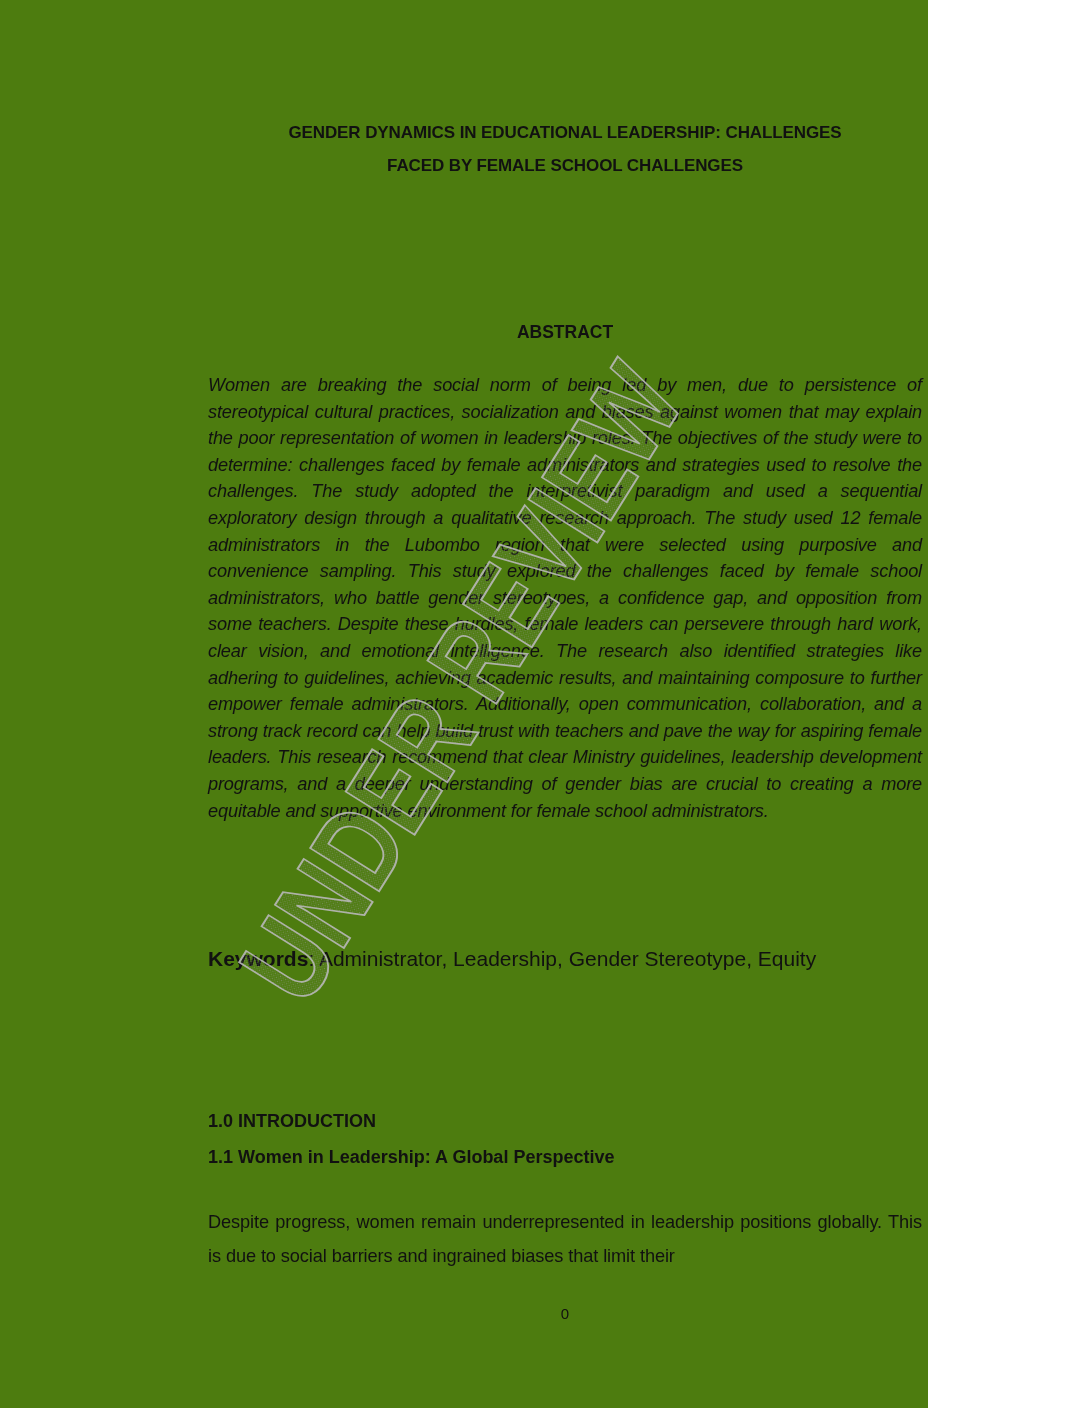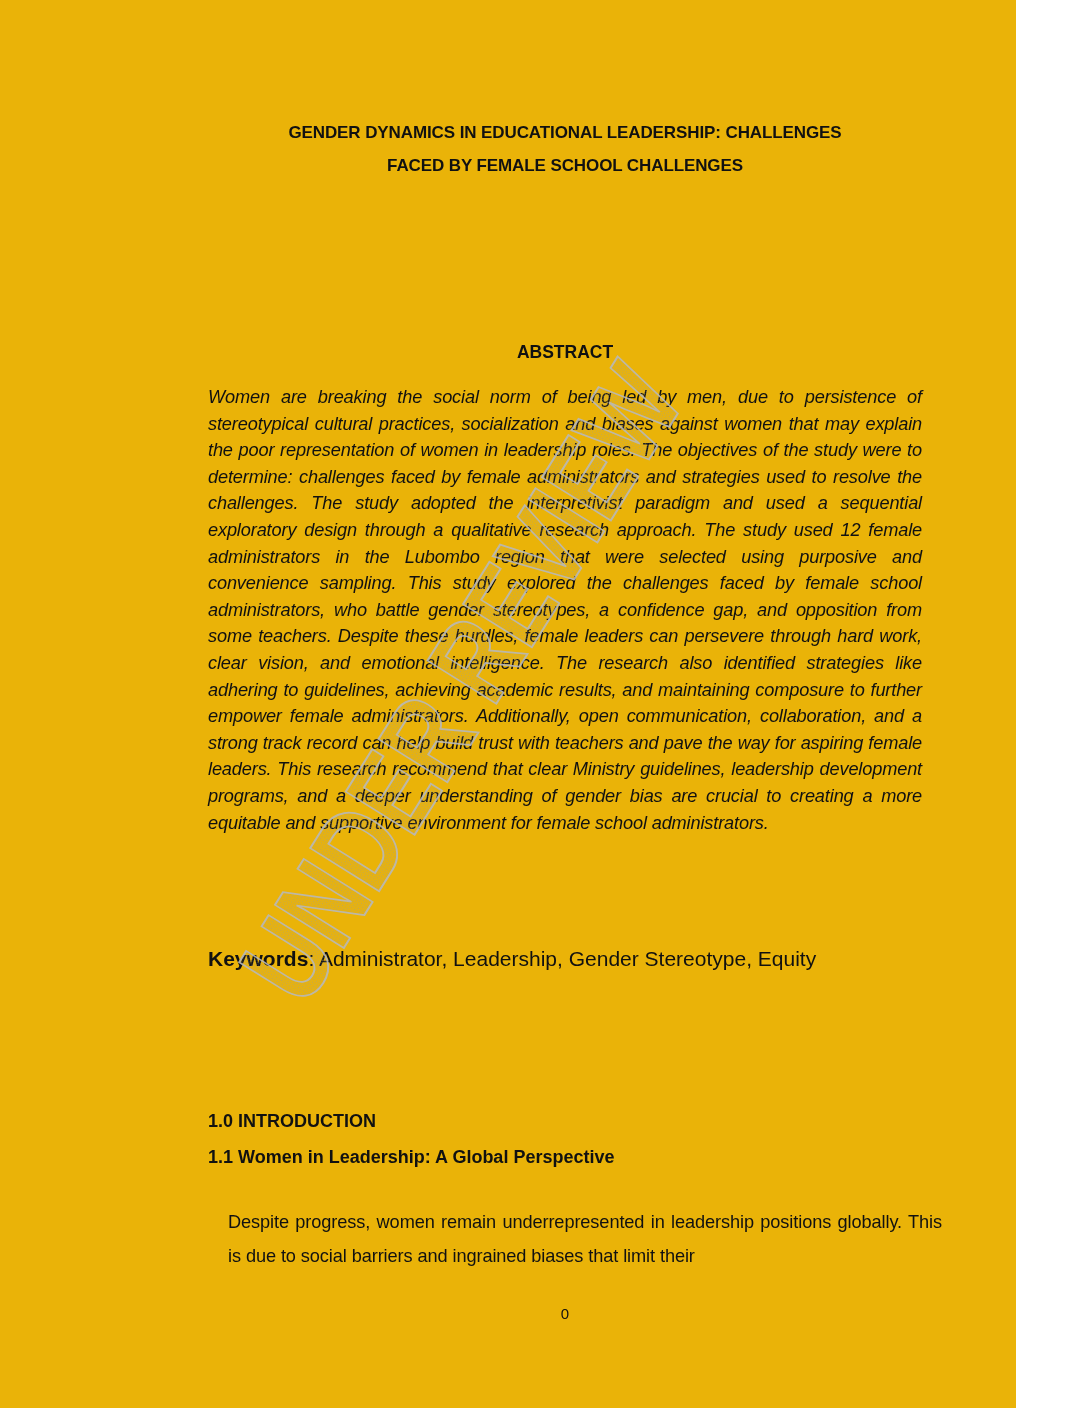--- a/index.html
+++ b/index.html
@@ -11,50 +11,51 @@
       width: 1088px;
       height: 1408px;
       position: relative;
       overflow: hidden;
       font-family: "Liberation Sans", sans-serif;
       color: #111111;
     }
     .page {
       position: absolute;
       left: 0; top: 0;
-      width: 1016px;
+      width: 912px;
       height: 1408px;
-      background: #eab308;
+      background: #4d7c0f;
+      padding-left: 16px;
     }
     .title {
       position: absolute;
       left: 200px;
       width: 730px;
       top: 116px;
       text-align: center;
       font-weight: bold;
       font-size: 17px;
       line-height: 33px;
       letter-spacing: -0.1px;
     }
     .abstract-heading {
       position: absolute;
       left: 200px;
       width: 730px;
-      top: 340px;
+      top: 320px;
       text-align: center;
       font-weight: bold;
       font-size: 17.5px;
       line-height: 24px;
     }
     .abstract-body {
       position: absolute;
       left: 208px;
       width: 714px;
-      top: 384px;
+      top: 372px;
       font-style: italic;
       font-size: 18.2px;
       line-height: 26.6px;
       text-align: justify;
       letter-spacing: -0.15px;
       word-spacing: 0px;
     }
     .keywords {
       position: absolute;
       left: 208px;
@@ -82,21 +83,20 @@
     }
     .intro-body {
       position: absolute;
       left: 208px;
       width: 714px;
       top: 1206px;
       font-size: 18.2px;
       line-height: 33.5px;
       text-align: justify;
       letter-spacing: -0.1px;
-      margin-left: 20px;
     }
     .page-number {
       position: absolute;
       left: 200px;
       width: 730px;
       top: 1304px;
       text-align: center;
       font-size: 15px;
       line-height: 20px;
     }

